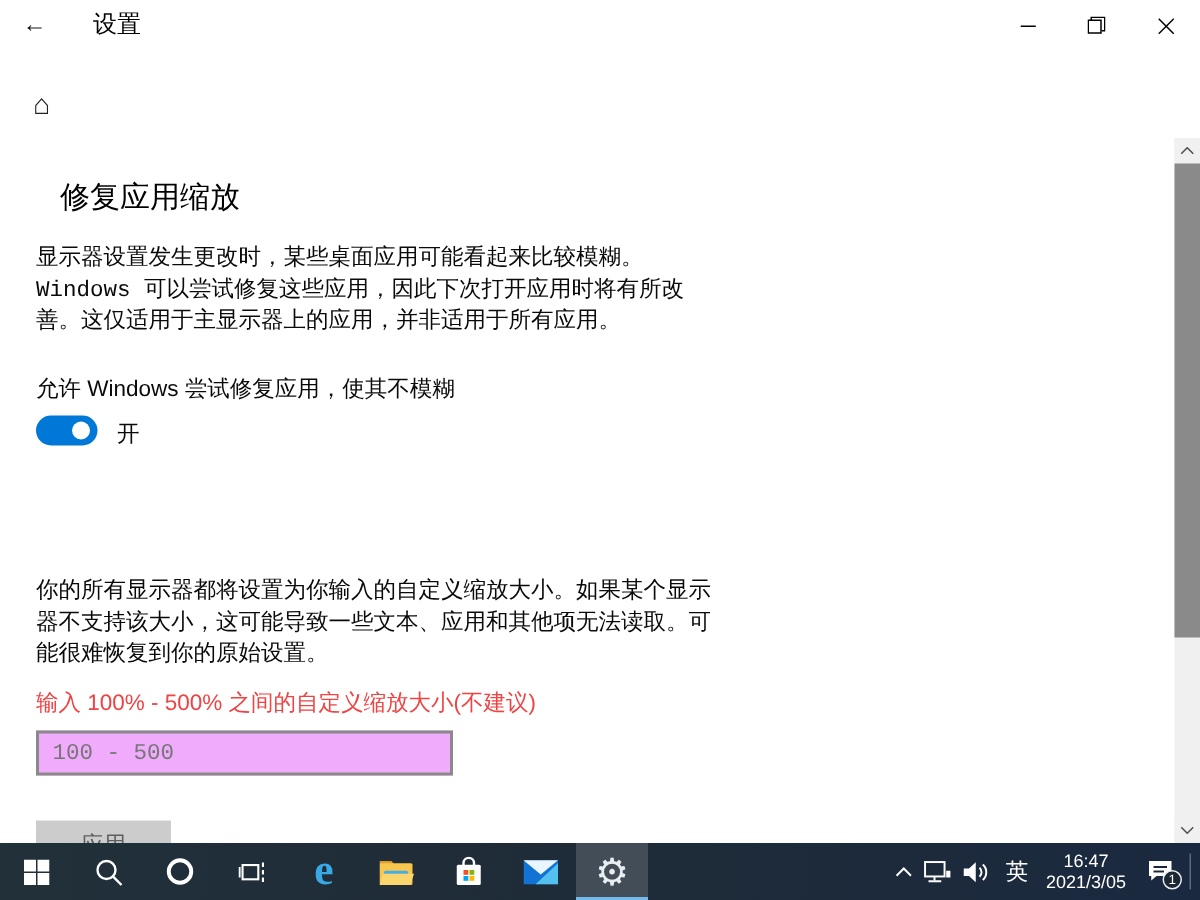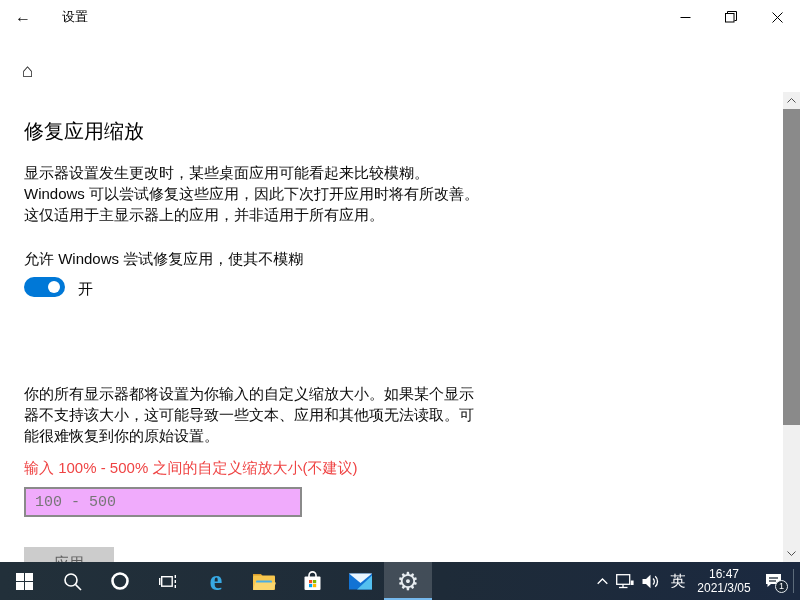--- a/index.html
+++ b/index.html
@@ -6,34 +6,34 @@
   html,body { width:800px; height:600px; }
   body {
     font-family:"Liberation Sans","DejaVu Sans",sans-serif;
     background:#ffffff; color:#000; overflow:hidden; position:relative;
   }
   .screen { position:absolute; inset:0; width:800px; height:600px; background:#fff; }
 
   
   .titlebar { position:absolute; top:0; left:0; width:800px; height:34px; background:#fff; }
   .back-btn { position:absolute; left:0; top:0; width:46px; height:34px; display:flex; align-items:center; justify-content:center; font-size:16px; color:#111; cursor:default; }
-  .win-title { position:absolute; left:62px; top:0; height:34px; line-height:34px; font-size:13px; color:#000; }
+  .win-title { position:absolute; left:62px; top:0; height:34px; line-height:34px; font-size:16px; color:#000; }
   .caption-btn { position:absolute; top:0; width:46px; height:34px; display:flex; align-items:center; justify-content:center; }
   .btn-min { right:92px; } .btn-restore { right:46px; } .btn-close { right:0; }
 
   
   .home-icon { position:absolute; left:22px; top:60px; font-size:19px; color:#222; }
   .page-title { position:absolute; left:63px; top:56px; font-size:24px; font-weight:600; color:#000; letter-spacing:1px; }
 
   
   .sec-heading { position:absolute; left:24px; font-size:20px; font-weight:500; color:#000; }
-  .sec-heading.s1 { top:118px; }
+  .sec-heading.s1 { top:118px;margin-left:16px; }
   .sec-heading.s2 { top:328px; }
   .body-text { position:absolute; left:24px; width:458px; font-size:15px; line-height:21px; color:#0a0a0a; }
-  .para1 { top:162px; }
+  .para1 { top:162px;font-family:Liberation Mono, monospace; }
   .para2 { top:372px;margin-top:11px; }
   .toggle-label { position:absolute; left:24px; top:250px; font-size:15px; color:#0a0a0a; }
   .toggle { position:absolute; left:24px; top:277px; width:41px; height:20px; border-radius:10px; background:#0078d7; }
   .toggle-knob { position:absolute; top:4px; left:24px; width:12px; height:12px; border-radius:50%; background:#fff; }
   .toggle-state { position:absolute; left:78px; top:280px; font-size:15px; color:#0a0a0a; }
   .input-label { position:absolute; left:24px; top:459px; font-size:15px; color:#ef4444; }
   .scale-input { position:absolute; left:24px; top:487px; width:278px; height:30px; border:2px solid #8a8a8a; background:#f0abfc; font-size:15px; padding:0 9px; color:#222; outline:none; font-family:Liberation Mono, monospace; }
   .scale-input::placeholder { color:#767676; opacity:1; }
   .apply-btn { position:absolute; left:24px; top:547px; width:90px; height:32px; background:#cccccc; border:none; color:#5f5f5f; font-size:15px; font-family:inherit; }
 

